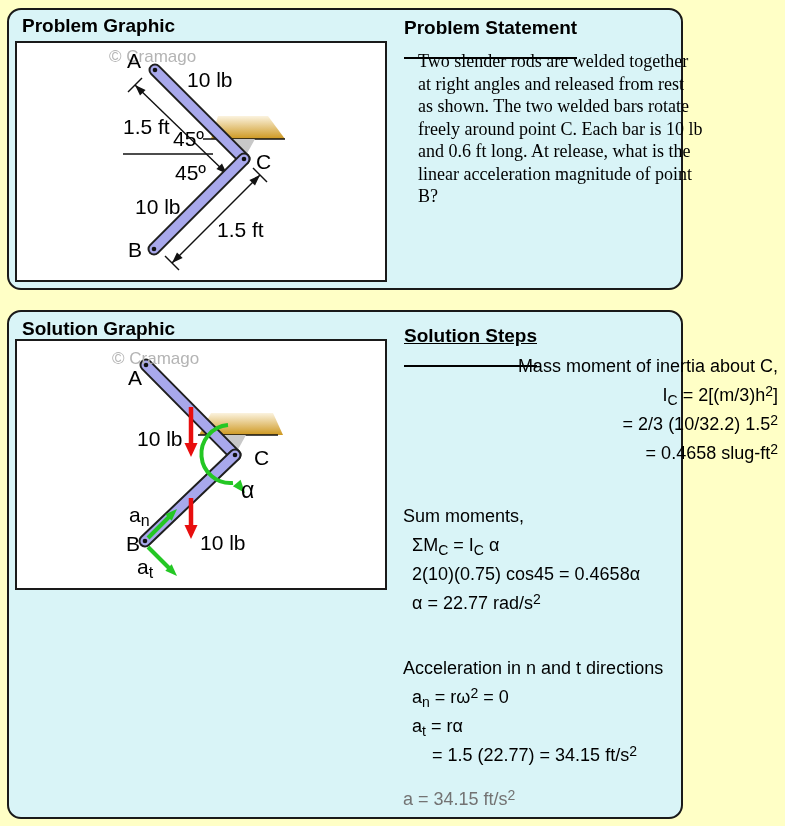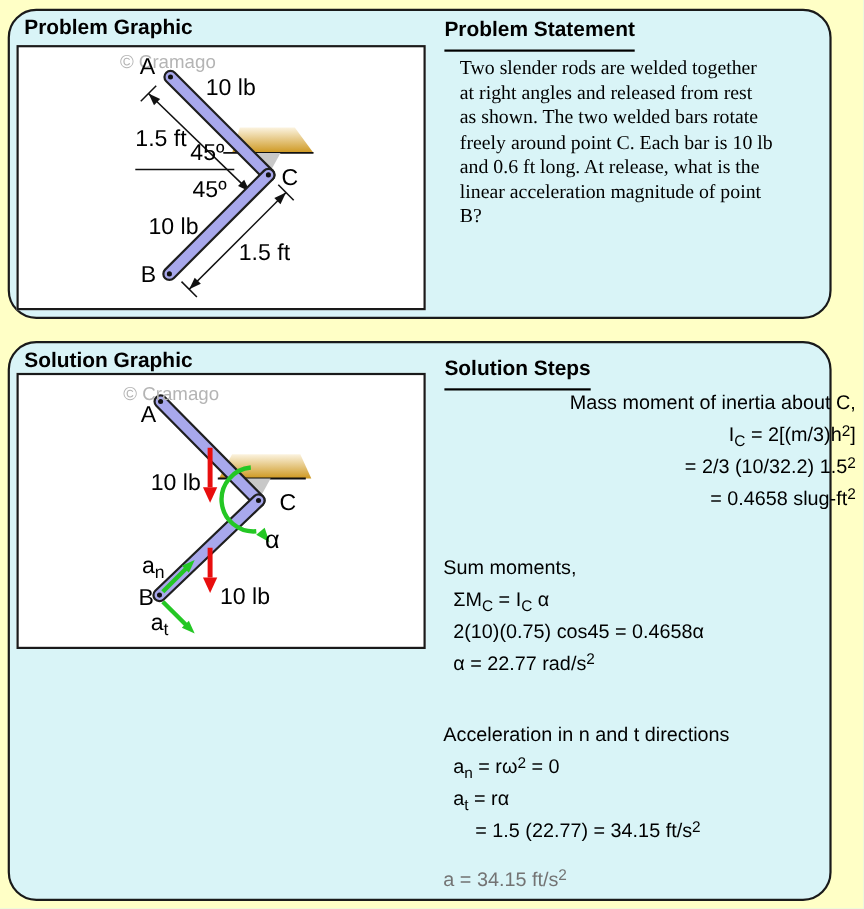--- a/index.html
+++ b/index.html
@@ -11,32 +11,32 @@
     --watermark:#B4B4B4; --text:#000000; --answer-red:#EE0000;
   }
   *{margin:0;padding:0;box-sizing:border-box;}
   html,body{width:785px;height:826px;}
   body{
     position:relative; background:var(--page-bg);
     font-family:"Liberation Sans","DejaVu Sans",sans-serif; color:var(--text);
     overflow:hidden;
   }
   .panel{
-    position:absolute; left:7px; width:749px;
+    position:absolute; left:7px; width:676px;
     background:var(--panel-bg); border:2px solid var(--panel-border);
-    border-radius:26px;
+    border-radius:14px;
   }
   #panel-problem{top:8px; height:282px;}
   #panel-solution{top:310px; height:509px;}
   .graphic-title{
     position:absolute; left:13px; font-size:19px; font-weight:bold; white-space:nowrap;
   }
   .col-title{
     position:absolute; left:395px; font-size:19px; font-weight:bold; white-space:nowrap;
-    border-bottom:2px solid #000; padding-bottom:6px;
+    border-bottom:2px solid #000; padding-bottom:18px;
   }
   .white-box{
     position:absolute; left:6px; width:372px;
     background:var(--box-bg); border:2px solid var(--box-border);
   }
   #problem-box{top:31px; height:241px;}
   #solution-box{top:27px; height:251px;}
   .white-box svg{position:absolute; left:0; top:0;}
   .dlabel{position:absolute; font-size:21px; white-space:nowrap; line-height:1;}
   .dlabel sub{font-size:16px; vertical-align:-4px; line-height:0;}
@@ -205,21 +205,21 @@
     <span class="dlabel" style="left:111px; top:26px;">A</span>
     <span class="dlabel" style="left:237px; top:106px;">C</span>
     <span class="dlabel" style="left:109px; top:192px;">B</span>
     <span class="dlabel" style="left:120px; top:87px;">10 lb</span>
     <span class="dlabel" style="left:183px; top:191px;">10 lb</span>
     <span class="dlabel alpha-label" style="left:224px; top:138px;">α</span>
     <span class="dlabel" style="left:112px; top:163px;"><span>a</span><sub>n</sub></span>
     <span class="dlabel" style="left:120px; top:215px;"><span>a</span><sub>t</sub></span>
   </div>
 
-  <div class="col-title" style="top:13px;">Solution Steps</div>
+  <div class="col-title" style="top:13px;text-decoration:underline;">Solution Steps</div>
   <div id="solution-steps">
     <div id="steps-sections">
         <div class="steps-section">
           <div class="step-line indent-0"><span>Mass moment of inertia about C,</span></div>
           <div class="step-line indent-1"><span>I</span><sub>C</sub><span> = 2[(m/3)h</span><sup>2</sup><span>]</span></div>
           <div class="step-line indent-2"><span>= 2/3 (10/32.2) 1.5</span><sup>2</sup></div>
           <div class="step-line indent-2"><span>= 0.4658 slug-ft</span><sup>2</sup></div>
         </div>
         <div class="steps-section">
           <div class="step-line indent-0"><span>Sum moments,</span></div>

